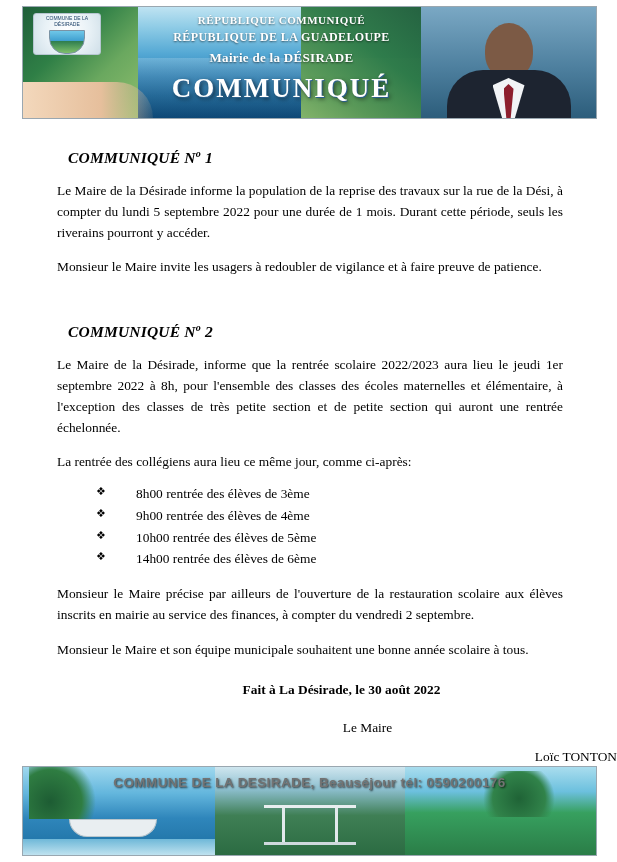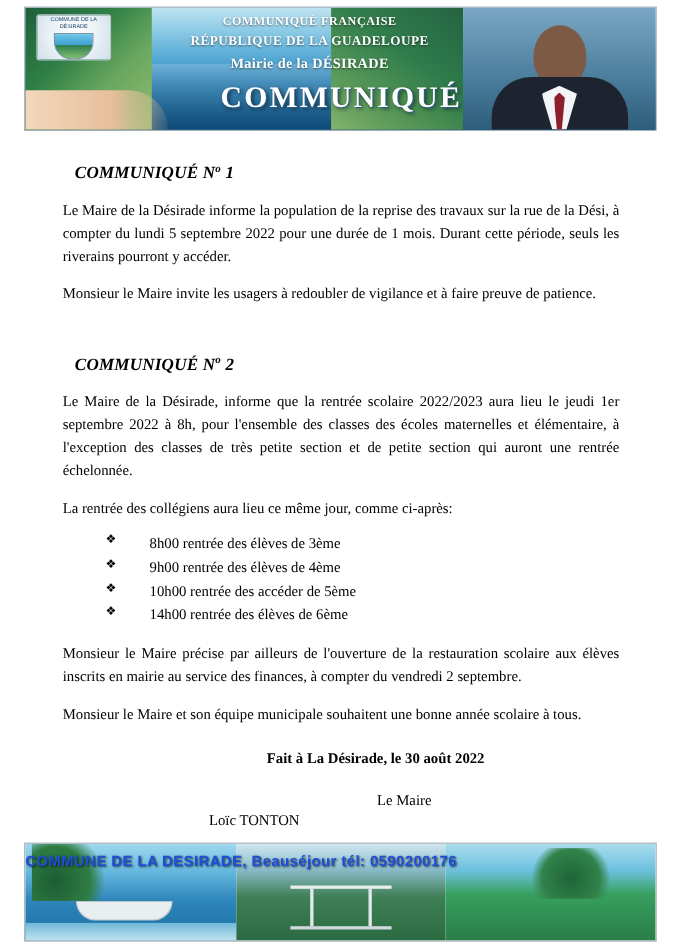--- a/index.html
+++ b/index.html
@@ -160,21 +160,21 @@
   .hdr-line3 {
     font-size: 13px;
     font-weight: bold;
     margin-top: 5px;
     letter-spacing: .3px;
   }
   .hdr-communique {
     position: absolute;
     left: 120px; right: 176px;
     top: 66px;
-    text-align: right;
+    text-align: center;
     font-family: "Liberation Serif", serif;
     font-weight: bold;
     font-size: 27px;
     letter-spacing: 2px;
     color: #ffffff;
     text-shadow: 1px 1px 0 #2b5f8a, 2px 2px 4px rgba(0,0,0,.6);
   }
 
   
   .content {
@@ -225,23 +225,23 @@
     padding-left: 120px;
     font-weight: bold;
   }
   .sign-role {
     margin: 22px 0 0 0;
     font-size: 13.4px;
     text-align: center;
     padding-left: 118px;
   }
   .sign-name {
-    margin: 2px 0 0 0;
+    margin: 13px 0 0 0;
     font-size: 13.4px;
-    text-align: left;
+    text-align: right;
     padding-left: 190px;
   }
 
   
   .footer-banner {
     position: absolute;
     left: 22px;
     bottom: 6px;
     width: 573px;
     height: 88px;
@@ -290,26 +290,26 @@
     background: linear-gradient(to bottom, #a9ddee 0%, #6cc0de 28%, #37a05f 52%, #2a7d47 100%);
   }
   .fb-3 .tree {
     position: absolute; right: 38px; top: 4px;
     width: 78px; height: 46px;
     background: radial-gradient(circle at 50% 60%, #1f6336 0%, #31834a 55%, rgba(49,131,74,0) 75%);
   }
   .footer-caption {
     position: absolute;
     left: 0; right: 0; top: 8px;
-    text-align: left;
+    text-align: center;
     font-family: "Liberation Sans", sans-serif;
     font-weight: bold;
     font-size: 13.5px;
     letter-spacing: .4px;
-    color: #1d4ed8;
+    color: #737373;
     text-shadow: 1px 1px 2px rgba(0,0,0,.7);
     z-index: 5;
   }
 </style>
 </head>
 <body>
 
 <div class="page">
 
   <div class="header-banner">
@@ -324,21 +324,21 @@
     </div>
 
     <div class="hdr-portrait">
       <div class="p-head"></div>
       <div class="p-body"></div>
       <div class="p-shirt"></div>
       <div class="p-tie"></div>
     </div>
 
     <div class="hdr-text">
-      <div class="hdr-line1">COMMUNIQUÉ FRANÇAISE</div>
+      <div class="hdr-line1">RÉPUBLIQUE COMMUNIQUÉ</div>
       <div class="hdr-line2">RÉPUBLIQUE DE LA GUADELOUPE</div>
       <div class="hdr-line3">Mairie de la DÉSIRADE</div>
     </div>
     <div class="hdr-communique">COMMUNIQUÉ</div>
   </div>
 
   <div class="content">
 
     <div class="title">
       <span>COMMUNIQUÉ N</span><span class="sup">o</span><span> 1</span>
@@ -358,21 +358,21 @@
       <li>
         <span class="bullet">❖</span>
         <span>8h00 rentrée des élèves de 3ème</span>
       </li>
       <li>
         <span class="bullet">❖</span>
         <span>9h00 rentrée des élèves de 4ème</span>
       </li>
       <li>
         <span class="bullet">❖</span>
-        <span>10h00 rentrée des accéder de 5ème</span>
+        <span>10h00 rentrée des élèves de 5ème</span>
       </li>
       <li>
         <span class="bullet">❖</span>
         <span>14h00 rentrée des élèves de 6ème</span>
       </li>
     </ul>
 
     <p class="para">Monsieur le Maire précise par ailleurs de l'ouverture de la restauration scolaire aux élèves inscrits en mairie au service des finances, à compter du vendredi 2 septembre.</p>
     <p class="para">Monsieur le Maire et son équipe municipale souhaitent une bonne année  scolaire à tous.</p>
 

